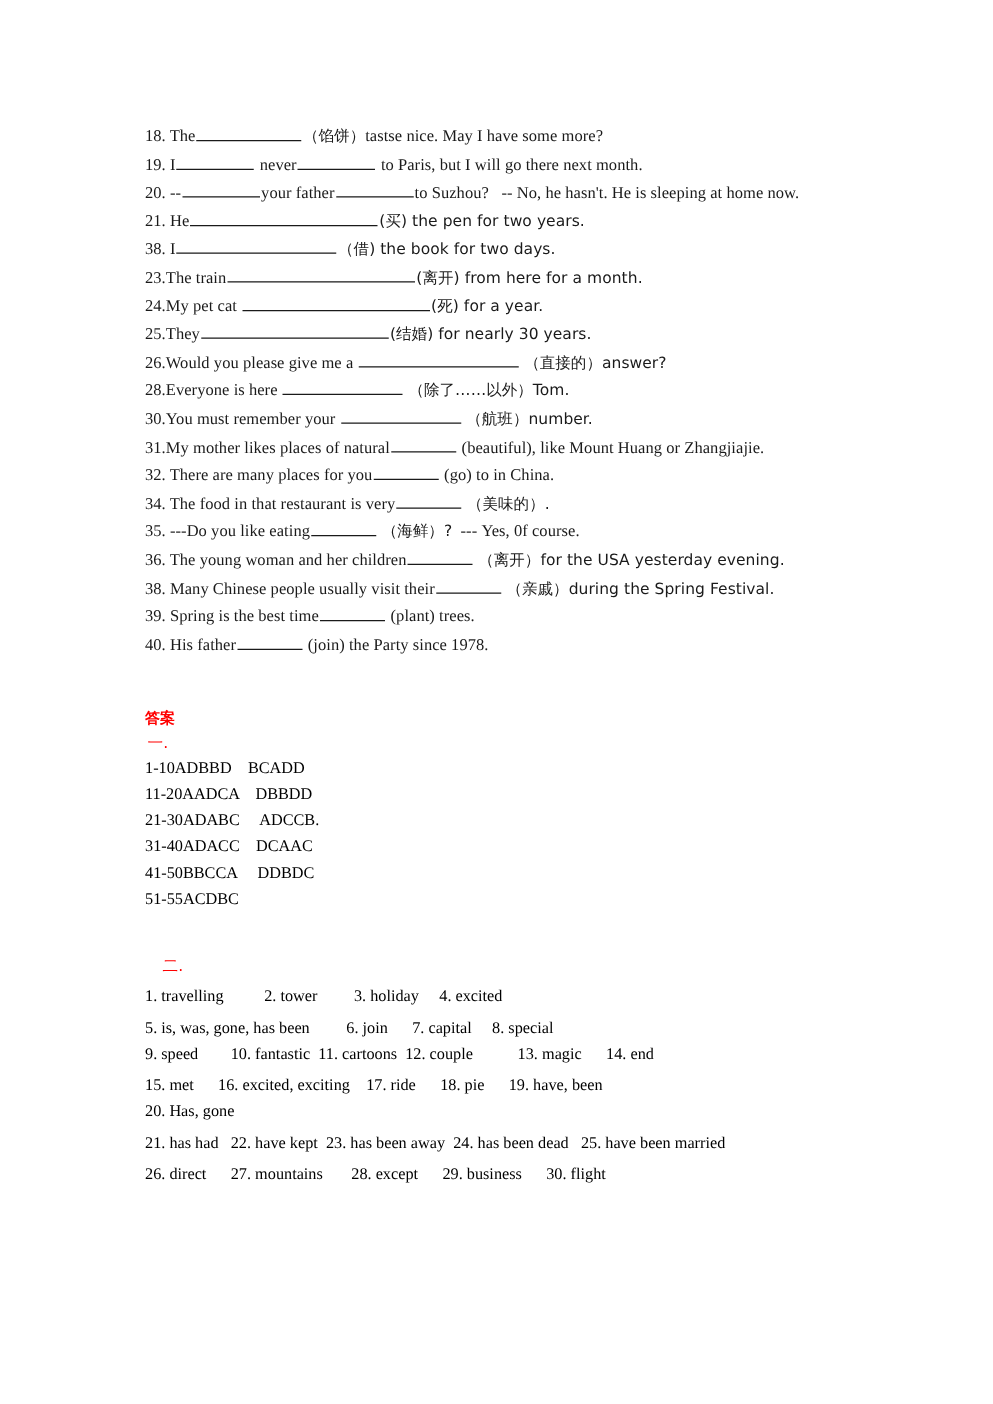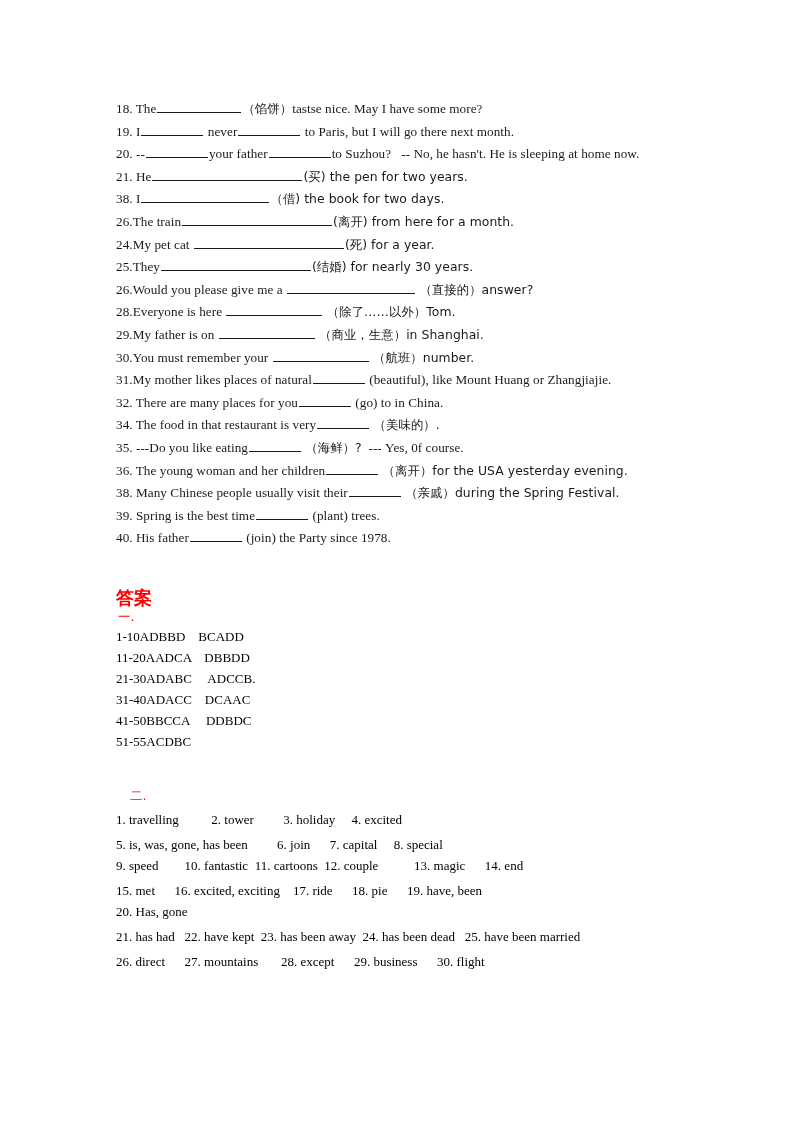--- a/index.html
+++ b/index.html
@@ -55,21 +55,21 @@
   }
   
   .answers {
     color: #ff0000;
     font-size: 13px;
     line-height: 21px;
   }
   .ans-title {
     font-family: "DejaVu Sans", "Liberation Sans", sans-serif;
     font-weight: bold;
-    font-size: 18px;
+    font-size: 12px;
     color: #ff0000;
     line-height: 19px;
   }
   .sec-mark {
     font-family: "DejaVu Sans", "Liberation Sans", sans-serif;
     font-size: 12.5px;
     color: #ff0000;
     line-height: 19px;
     padding-left: 2px;
   }
@@ -93,32 +93,31 @@
     <div class="q-line"><span>18. The</span><span class="blank b-lg"></span><span class="cn">（馅饼）</span><span>tastse nice. May I have some more?</span></div>
 
     <div class="q-line"><span>19. I</span><span class="blank b-md"></span>&nbsp;<span>never</span><span class="blank b-md"></span>&nbsp;<span>to Paris, but I will go there next month.</span></div>
 
     <div class="q-line"><span>20. --</span><span class="blank b-md"></span><span>your father</span><span class="blank b-md"></span><span>to Suzhou?</span>&nbsp;&nbsp;&nbsp;<span>-- No, he hasn't. He is sleeping at home now.</span></div>
 
     <div class="q-line"><span>21. He</span><span class="blank b-huge"></span><span class="cn">(买) the pen for two years.</span></div>
 
     <div class="q-line"><span>38. I</span><span class="blank b-xxl"></span><span class="cn">（借) the book for two days.</span></div>
 
-    <div class="q-line"><span>26.The train</span><span class="blank b-huge"></span><span class="cn">(离开) from here for a month.</span></div>
+    <div class="q-line"><span>23.The train</span><span class="blank b-huge"></span><span class="cn">(离开) from here for a month.</span></div>
 
     <div class="q-line"><span>24.My pet cat</span>&nbsp;<span class="blank b-huge"></span><span class="cn">(死) for a year.</span></div>
 
     <div class="q-line"><span>25.They</span><span class="blank b-huge"></span><span class="cn">(结婚) for nearly 30 years.</span></div>
 
     <div class="q-line"><span>26.Would you please give me a</span>&nbsp;<span class="blank b-xxl"></span>&nbsp;<span class="cn">（直接的）answer?</span></div>
 
 
     <div class="q-line"><span>28.Everyone is here</span>&nbsp;<span class="blank b-xl"></span>&nbsp;<span class="cn">（除了……以外）Tom.</span></div>
 
-    <div class="q-line"><span>29.My father is on</span>&nbsp;<span class="blank b-xl"></span>&nbsp;<span class="cn">（商业，生意）in Shanghai.</span></div>
 
     <div class="q-line"><span>30.You must remember your</span>&nbsp;<span class="blank b-xl"></span>&nbsp;<span class="cn">（航班）number.</span></div>
 
     <div class="q-line"><span>31.My mother likes places of natural</span><span class="blank b-sm"></span>&nbsp;<span>(beautiful), like Mount Huang or Zhangjiajie.</span></div>
 
     <div class="q-line"><span>32. There are many places for you</span><span class="blank b-sm"></span>&nbsp;<span>(go) to in China.</span></div>
 
 
     <div class="q-line"><span>34. The food in that restaurant is very</span><span class="blank b-sm"></span>&nbsp;<span class="cn">（美味的）.</span></div>
 

